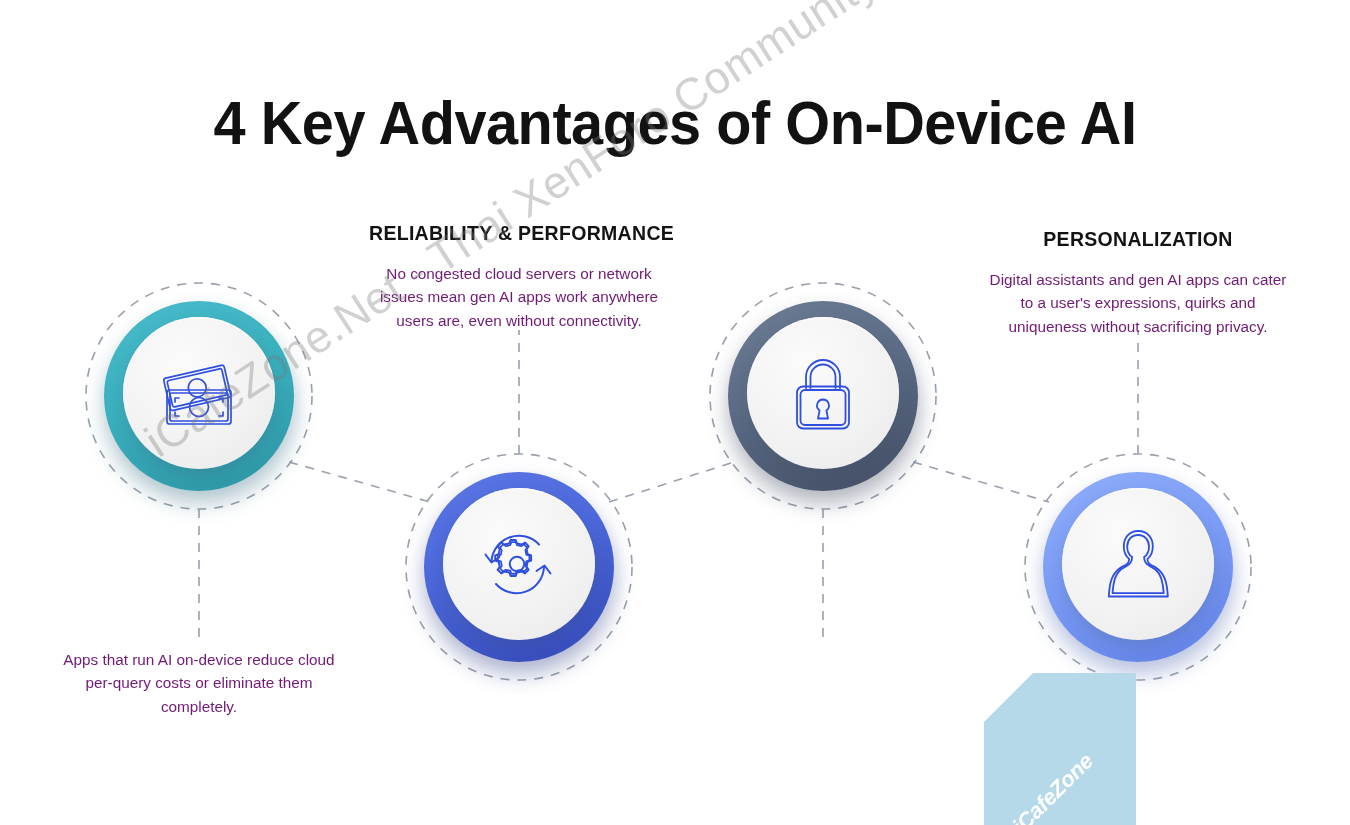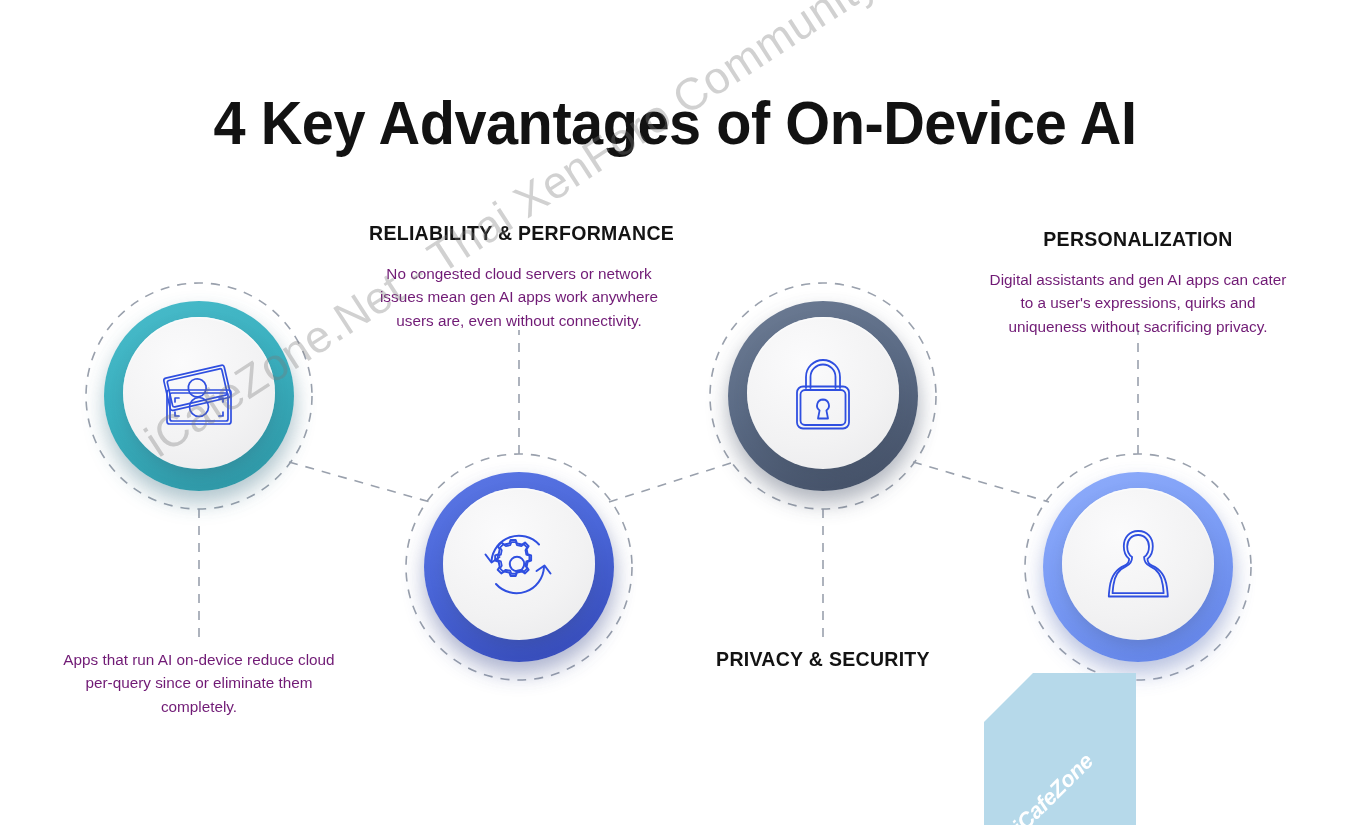--- a/index.html
+++ b/index.html
@@ -211,21 +211,21 @@
           <path d="M24 53 L24 57 M24 53 L28 53"></path>
           <path d="M72 53 L72 57 M72 53 L68 53"></path>
           <path d="M24 71 L24 67 M24 71 L28 71"></path>
           <path d="M72 71 L72 67 M72 71 L68 71"></path>
         </g>
       </svg>
     </div>
   </div>
 
   <div class="block" style="left:49px; top:648px; width:300px;">
-    <p class="body">Apps that run AI on-device reduce cloud per-query since or eliminate them completely.</p>
+    <p class="body">Apps that run AI on-device reduce cloud per-query costs or eliminate them completely.</p>
   </div>
 
   <div class="node" style="left:424px; top:472px;">
     <div class="ring-shadow"></div>
     <div class="ring" style="background: linear-gradient(160deg, #5c78e6 0%, #4a66d8 45%, #3448b5 100%);
                 box-shadow:0 12px 22px rgba(50,65,150,0.30);"></div>
     <div class="disc">
       <svg width="100" height="100" viewBox="0 0 100 100">
         <g fill="none" stroke="#2f4fe0" stroke-width="2" stroke-linejoin="round" stroke-linecap="round">
 
@@ -264,21 +264,20 @@
           <rect x="21" y="40.5" width="52" height="42" rx="6"></rect>
           <rect x="24.5" y="44" width="45" height="35" rx="4.5"></rect>
 
           <path d="M47 53.5 a6 6 0 0 1 3.4 10.9 L52 72.5 L42 72.5 L43.6 64.4 A6 6 0 0 1 47 53.5 z"></path>
         </g>
       </svg>
     </div>
   </div>
 
   <div class="block" style="left:673px; top:648px; width:300px;">
-    <p class="heading">PRIVACY &amp; SECURITY</p>
   </div>
 
   <div class="node" style="left:1043px; top:472px;">
     <div class="ring-shadow"></div>
     <div class="ring" style="background: linear-gradient(160deg, #8fadfb 0%, #7b9cf5 45%, #5f80e4 100%);
                 box-shadow:0 12px 22px rgba(90,115,205,0.30);"></div>
     <div class="disc">
       <svg width="94" height="94" viewBox="0 0 94 94">
         <g fill="none" stroke="#2f4fe0" stroke-width="1.8" stroke-linejoin="round" stroke-linecap="round">
 

